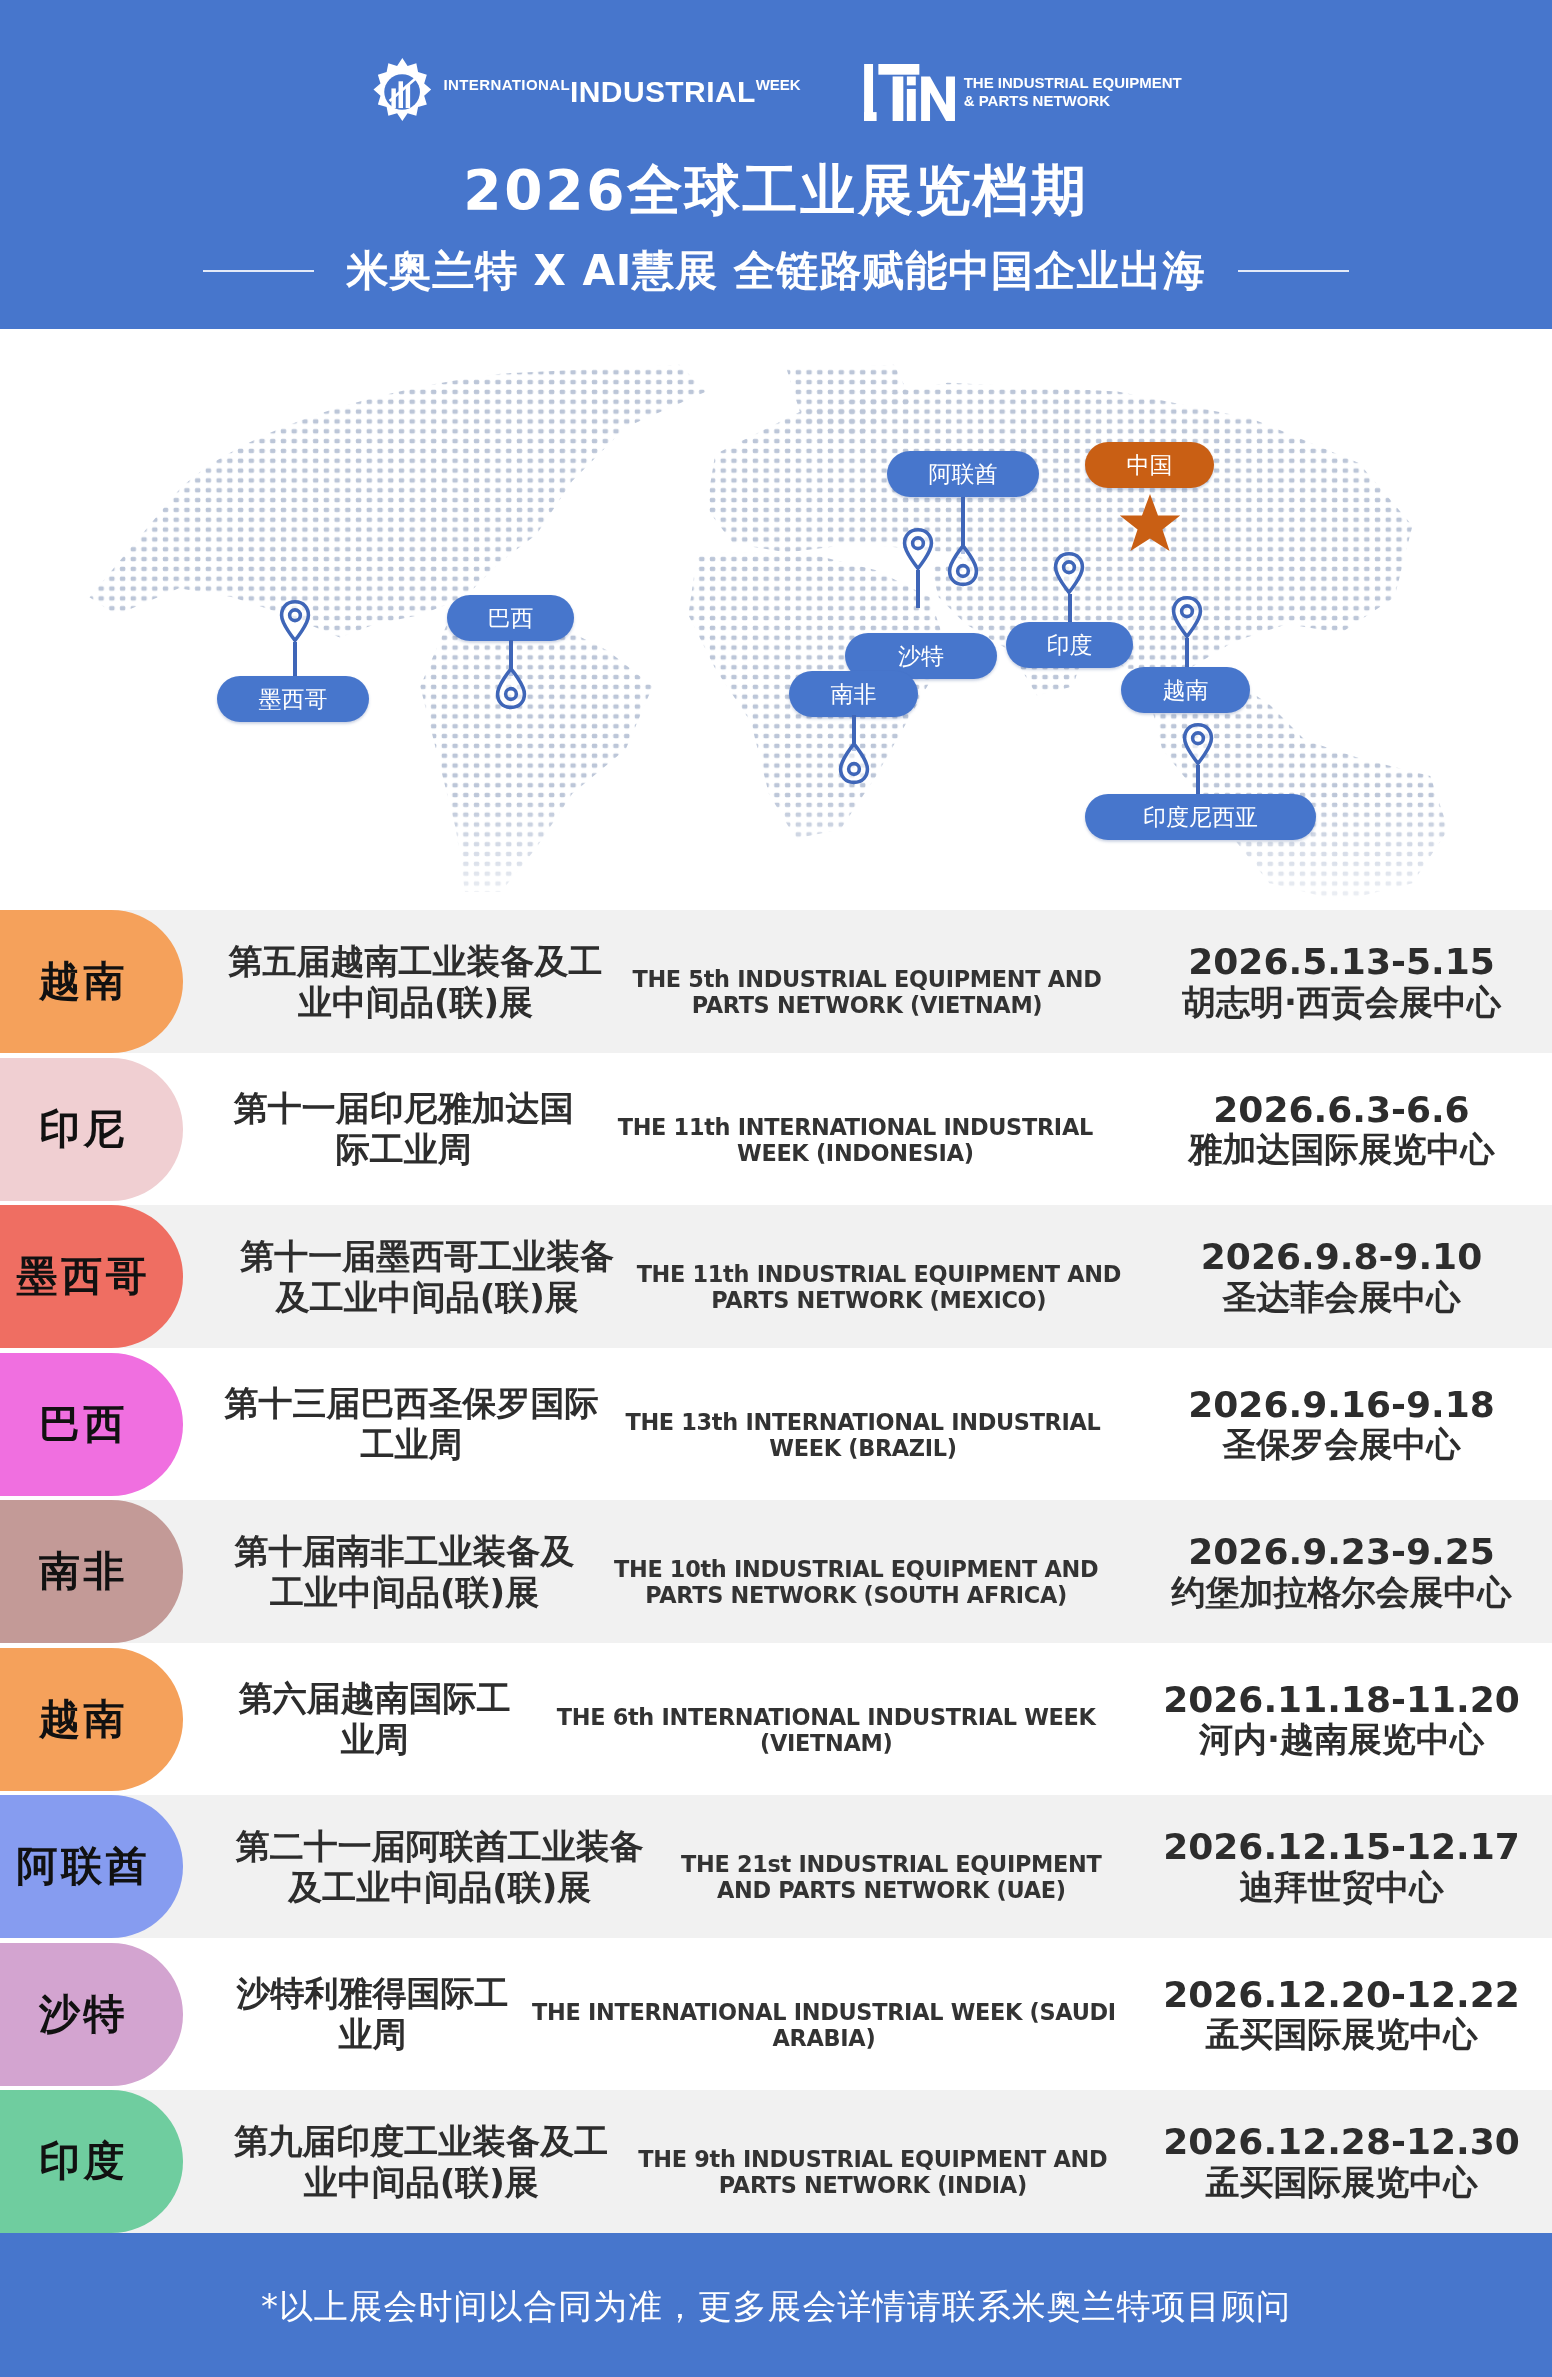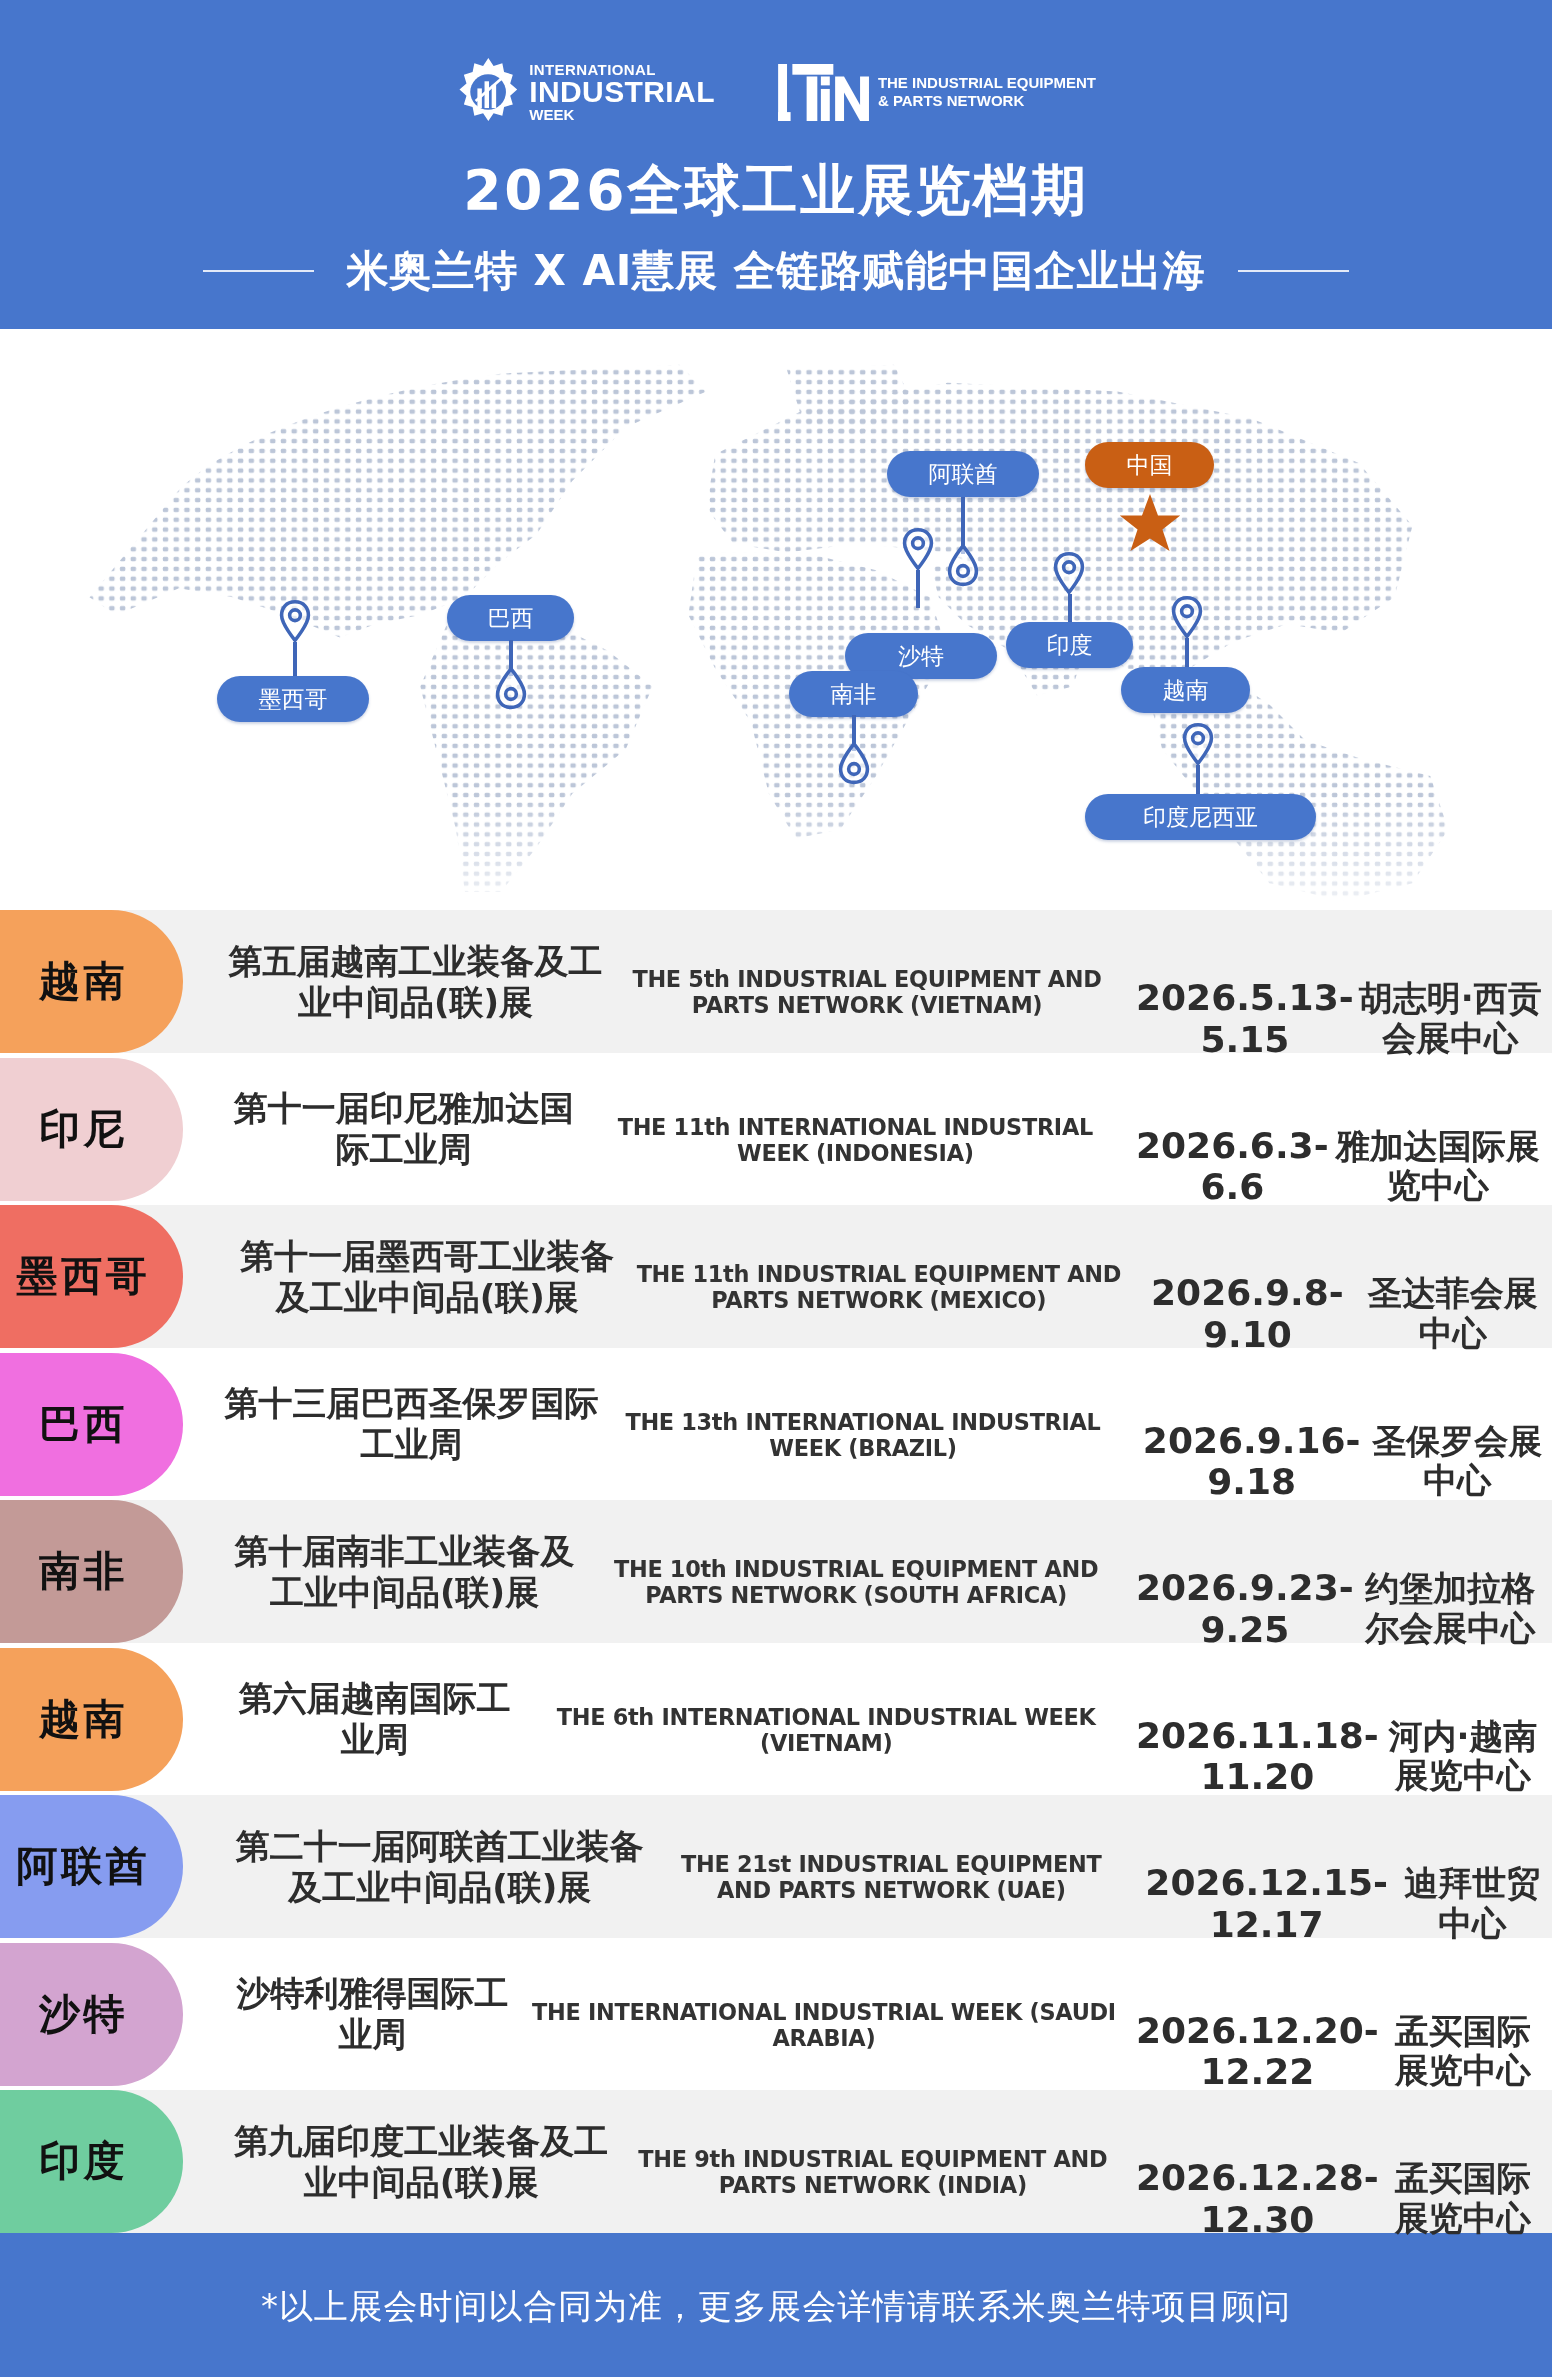--- a/index.html
+++ b/index.html
@@ -6,21 +6,21 @@
   html, body { width: 1552px; background: #ffffff; }
   body { font-family: "DejaVu Sans", "Liberation Sans", sans-serif; color: #2b2b2b; }
 
   
   .header {
     width: 1552px; height: 329px; background: #4776cc; position: relative; color: #fff;
   }
   .logos { position: absolute; top: 52px; left: 0; width: 100%; height: 80px; display: flex; justify-content: center; align-items: center; gap: 63px; }
   .logo-iiw { display: flex; align-items: center; gap: 7.2px; }
   .logo-iiw svg { width: 66px; height: 72px; }
-  .logo-iiw .txt { display: flex; flex-direction: column; line-height: 1; font-family: "Liberation Sans", sans-serif; font-weight: bold; }
+  .logo-iiw .txt { display: flex; line-height: 1; font-family: "Liberation Sans", sans-serif; font-weight: bold; }
   .logo-iiw .t1 { font-size: 15px; letter-spacing: 0.4px; }
   .logo-iiw .t2 { font-size: 30px; letter-spacing: 0.4px; }
   .logo-iiw .t3 { font-size: 15px; }
   .logo-tin { display: flex; align-items: center; gap: 0; }
   .logo-tin svg { width: 100px; height: 57px; }
   .logo-tin .txt { display: flex; flex-direction: column; font-family: "Liberation Sans", sans-serif; font-weight: bold; font-size: 15px; line-height: 1.2; }
 
   .title {
     position: absolute; top: 154px; left: 0; width: 100%; text-align: center;
     font-size: 55px; font-weight: bold; letter-spacing: 2.7px; font-family: "DejaVu Sans", sans-serif;
@@ -49,21 +49,21 @@
   .row { position: relative; width: 1552px; height: 143px; margin-bottom: 4.5px; display: flex; align-items: center; }
   .row.shaded { background: #f1f1f1; }
   .tab {
     position: absolute; left: 0; top: 0; width: 183px; height: 143px;
     border-radius: 0 72px 72px 0; display: flex; align-items: center; justify-content: center;
     font-size: 41px; font-weight: bold; color: #111; letter-spacing: 3.6px; padding-right: 16px;
   }
   .event { position: absolute; left: 224px; width: 903px; top: 0; height: 143px; display: flex; flex-direction: row; justify-content: center; align-items: center; text-align: center; }
   .event .zh { font-size: 34px; font-weight: bold; color: #2d2d2d; line-height: 1.2; }
   .event .en { font-size: 22.4px; font-weight: bold; color: #333; margin-top: 21px; letter-spacing: -0.3px; font-family: "DejaVu Sans", sans-serif; }
-  .info { position: absolute; left: 1136px; width: 411px; top: 0; height: 143px; display: flex; flex-direction: row; justify-content: center; align-items: center; text-align: center; margin-top: 37px; }
+  .info { position: absolute; left: 1136px; width: 411px; top: 0; height: 143px; display: flex; flex-direction: column; justify-content: center; align-items: center; text-align: center; }
   .info .date { font-size: 36px; font-weight: bold; color: #2d2d2d; line-height: 1.15; }
   .info .venue { font-size: 34px; font-weight: bold; color: #2d2d2d; line-height: 1.15; }
 
   
   .footer { width: 1552px; height: 147px; background: #4776cc; color: #fff; display: flex; align-items: center; justify-content: center; margin-top: -4.5px; }
   .footer .note { font-size: 34px; letter-spacing: 0.9px; }
 </style>
 </head>
 <body>
 

